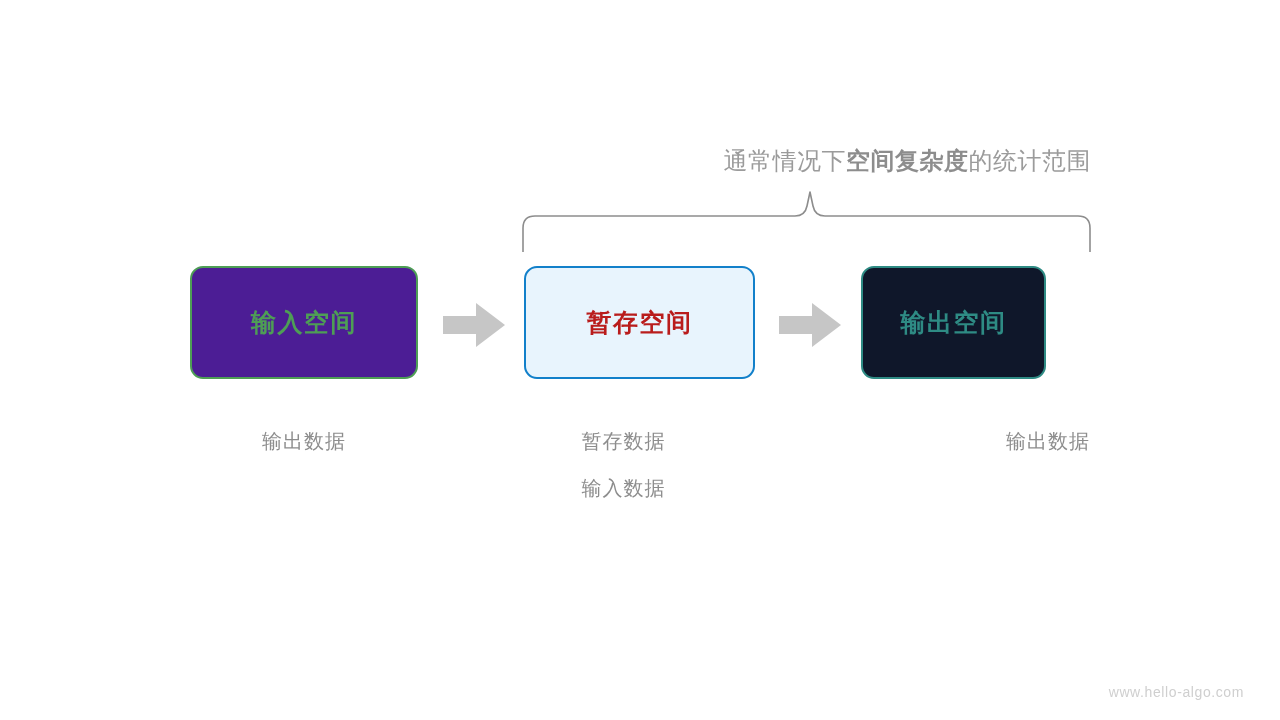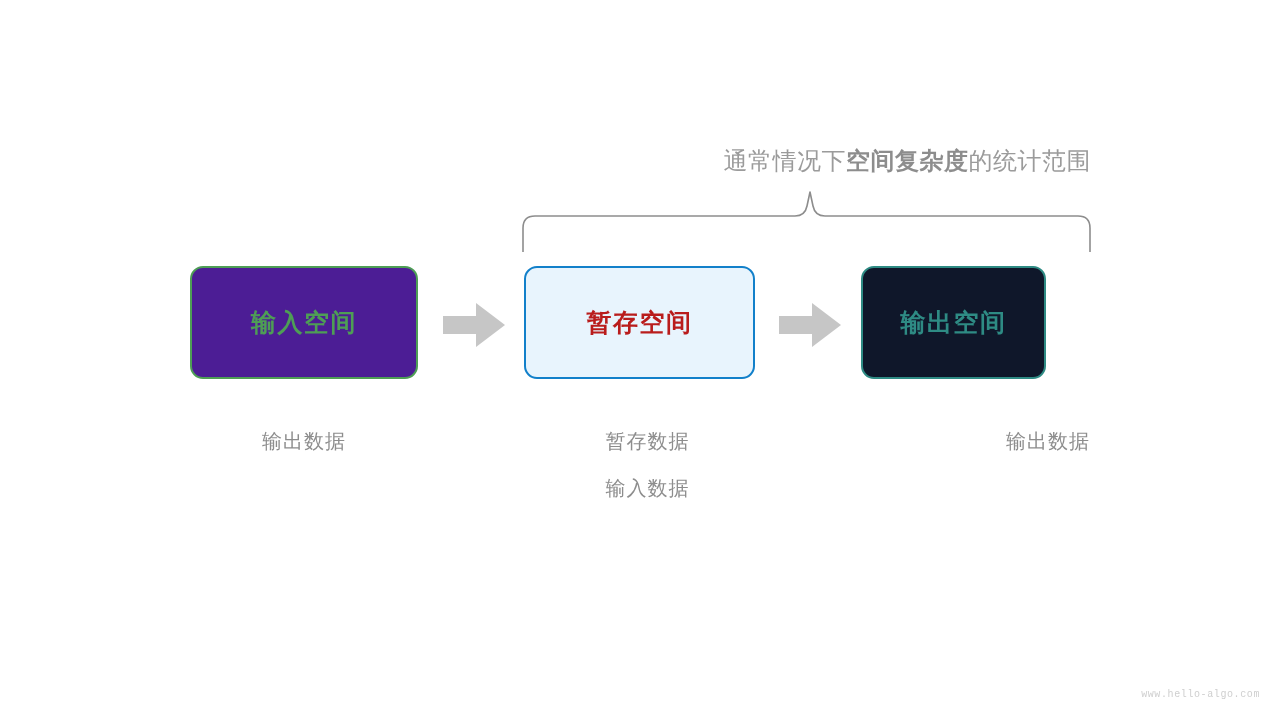--- a/index.html
+++ b/index.html
@@ -105,30 +105,30 @@
     text-align: center;
   }
   .note-line {
     font-size: 20px;
     line-height: 47px;
     color: #8d8d8d;
     letter-spacing: 1px;
     white-space: nowrap;
   }
   #notes-input  { left: 190px; top: 418px; width: 228px; }
-  #notes-temp   { left: 532px; top: 418px; width: 231px; }
+  #notes-temp   { left: 508px; top: 418px; width: 231px; }
   #notes-output { left: 861px; top: 418px; width: 229px; text-align: right; }
 
   
   .watermark {
     position: absolute;
-    right: 20px;
+    right: 36px;
     bottom: 20px;
-    font-family: Liberation Mono, monospace;
-    font-size: 10px;
+    font-family: Liberation Sans, sans-serif;
+    font-size: 14px;
     letter-spacing: 0.6px;
     color: #cfcfcf;
   }
 </style>
 </head>
 <body>
 
 <div class="canvas">
 
   <div class="scope-caption">

